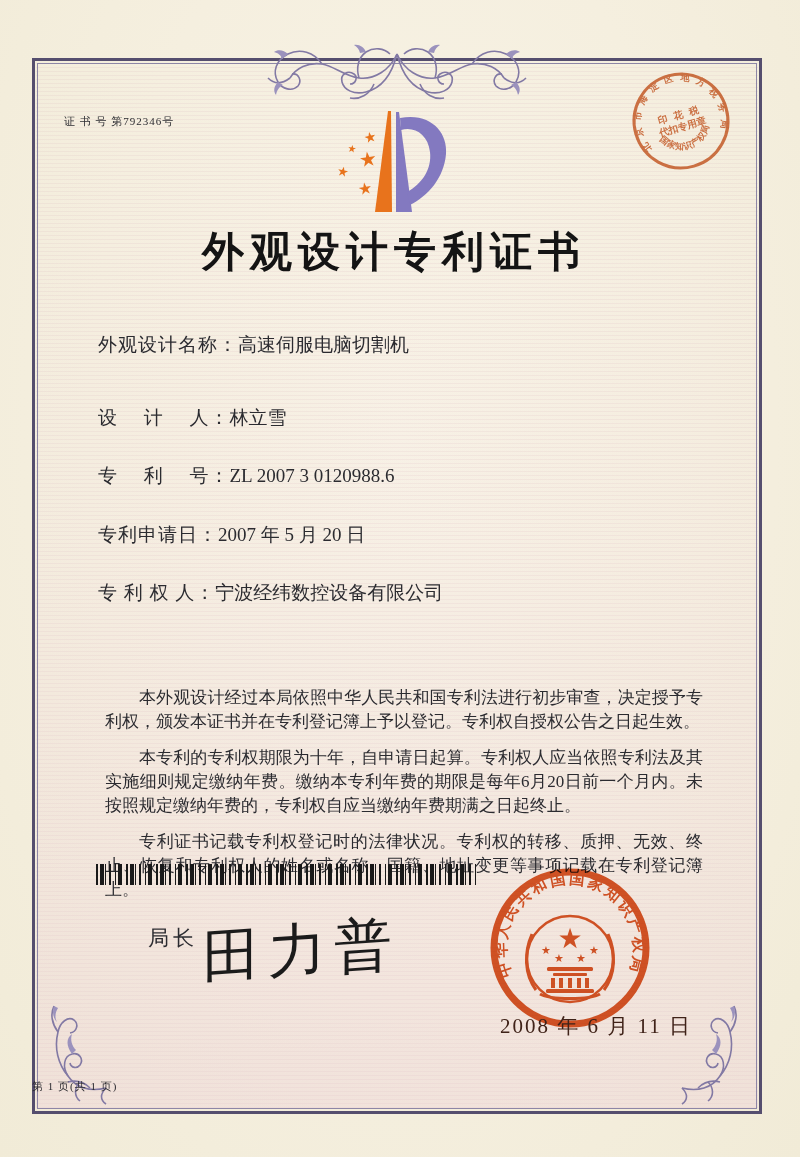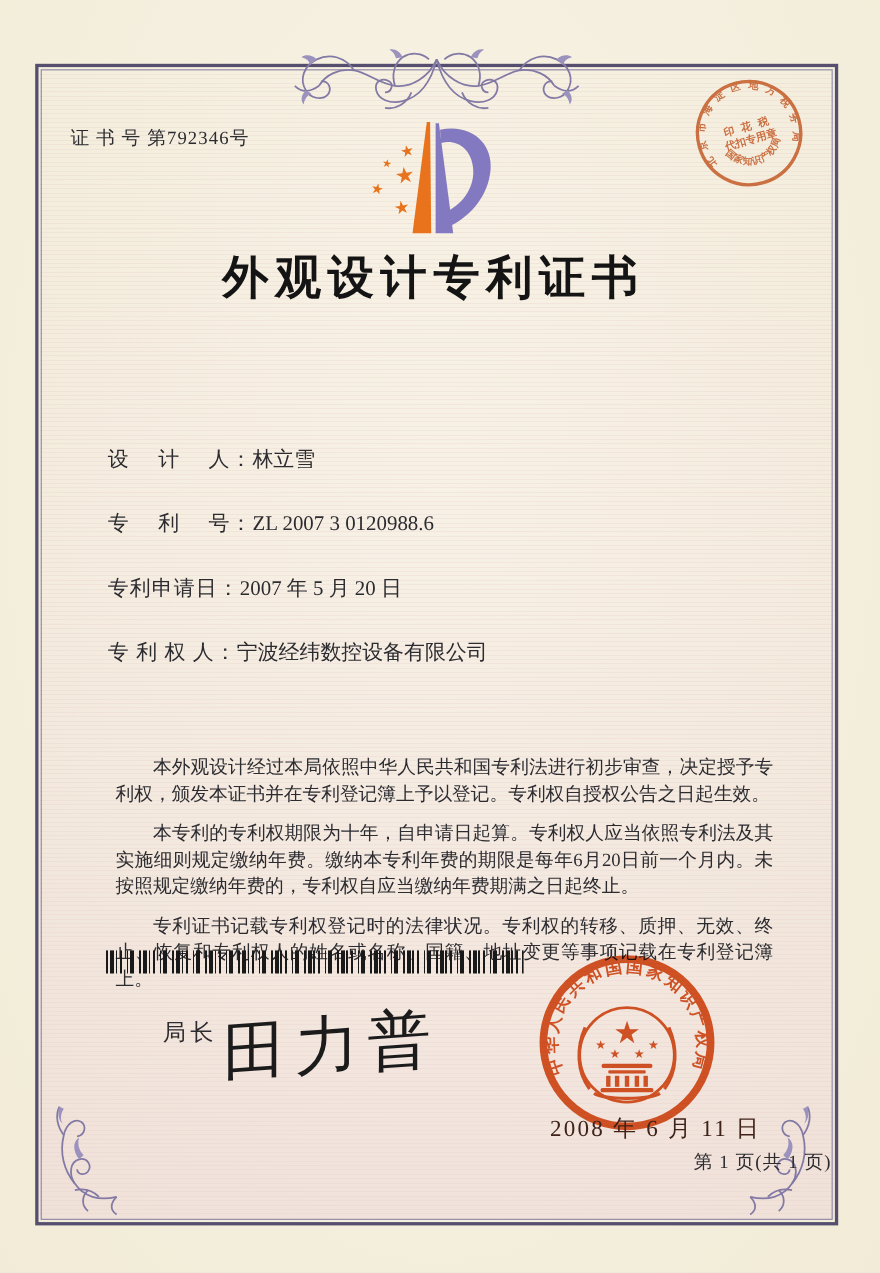--- a/index.html
+++ b/index.html
@@ -10,21 +10,21 @@
   }
   .texture{
     position:absolute;left:36px;top:62px;width:722px;height:1046px;z-index:0;
     background:
       linear-gradient(180deg, rgba(244,226,232,0) 0%, rgba(240,214,223,0.10) 45%, rgba(236,205,216,0.35) 100%),
       repeating-linear-gradient(0deg, rgba(206,158,176,0.13) 0px, rgba(206,158,176,0.13) 1px, rgba(0,0,0,0) 1px, rgba(0,0,0,0) 4px);
   }
   .frame-outer{position:absolute;left:32px;top:58px;width:724px;height:1050px;border:3px solid #554e6e;z-index:1;}
   .frame-inner{position:absolute;left:2px;top:2px;right:2px;bottom:2px;border:1px solid #8d86a6;}
   .orn{position:absolute;z-index:2;}
-  .cert-no{position:absolute;left:64px;top:114px;font-size:17px;letter-spacing:1px;z-index:3;}
+  .cert-no{position:absolute;left:64px;top:114px;font-size:11px;letter-spacing:1px;z-index:3;}
   .logo{position:absolute;left:330px;top:106px;width:140px;height:120px;z-index:3;}
   .title{
     position:absolute;left:32px;top:224px;width:724px;text-align:center;z-index:3;
     font-size:42px;font-weight:bold;letter-spacing:6px;color:#141414;
   }
   .fields{position:absolute;left:98px;top:332px;width:600px;height:330px;z-index:3;font-size:19px;}
   .frow{position:absolute;left:0;white-space:nowrap;}
   .frow .lab{letter-spacing:1px;}
   .paras{
     position:absolute;left:93px;top:674px;width:622px;z-index:3;
@@ -42,21 +42,21 @@
       #191919 22px 26px, transparent 26px 30px);
   }
   .signer-title{position:absolute;left:148px;top:924px;font-size:21px;letter-spacing:4px;z-index:3;}
   .signature{
     position:absolute;left:202px;top:912px;font-size:58px;z-index:3;color:#1b1b1b;
     letter-spacing:8px;transform:rotate(-4deg) skewX(-4deg);font-family:"DejaVu Serif","Liberation Serif",serif;
   }
   .red-seal{position:absolute;left:486px;top:864px;width:168px;height:168px;z-index:4;mix-blend-mode:multiply;opacity:.95;}
   .tax-seal{position:absolute;left:630px;top:70px;width:102px;height:102px;z-index:4;transform:rotate(-16deg);mix-blend-mode:multiply;opacity:.9;}
   .seal-date{position:absolute;left:500px;top:1012px;font-size:21px;letter-spacing:2px;color:#3f2218;z-index:5;}
-  .footer{position:absolute;left:32px;top:1045px;width:724px;text-align:right;font-size:17px;letter-spacing:1px;z-index:3;}
+  .footer{position:absolute;left:32px;top:1079px;width:724px;text-align:left;font-size:11px;letter-spacing:1px;z-index:3;}
 </style>
 </head>
 <body>
 
 <div class="page">
 
   <div class="texture"></div>
 
   <div class="frame-outer">
     <div class="frame-inner"></div>
@@ -128,20 +128,23 @@
     <text x="50" y="47" fill="#d06a38" font-size="9.5" font-weight="bold" text-anchor="middle" letter-spacing="2">印 花 税</text>
     <text x="50" y="59" fill="#d06a38" font-size="9.5" font-weight="bold" text-anchor="middle">代扣专用章</text>
     <text fill="#d06a38" font-size="8.5" font-weight="bold">
       <textPath href="#taxBottom" startOffset="2" textLength="62">国家知识产权局</textPath>
     </text>
   </svg>
 
   <div class="title">外观设计专利证书</div>
 
   <div class="fields">
+    <div class="frow" style="top:0px;">
+      <span class="lab">外观设计名称：</span><span>高速伺服电脑切割机</span>
+    </div>
     <div class="frow" style="top:73px;">
       <span class="lab">设　 计　 人：</span><span>林立雪</span>
     </div>
     <div class="frow" style="top:131px;">
       <span class="lab">专　 利　 号：</span><span>ZL 2007 3 0120988.6</span>
     </div>
     <div class="frow" style="top:190px;">
       <span class="lab">专利申请日：</span><span>2007 年 5 月 20 日</span>
     </div>
     <div class="frow" style="top:248px;">

